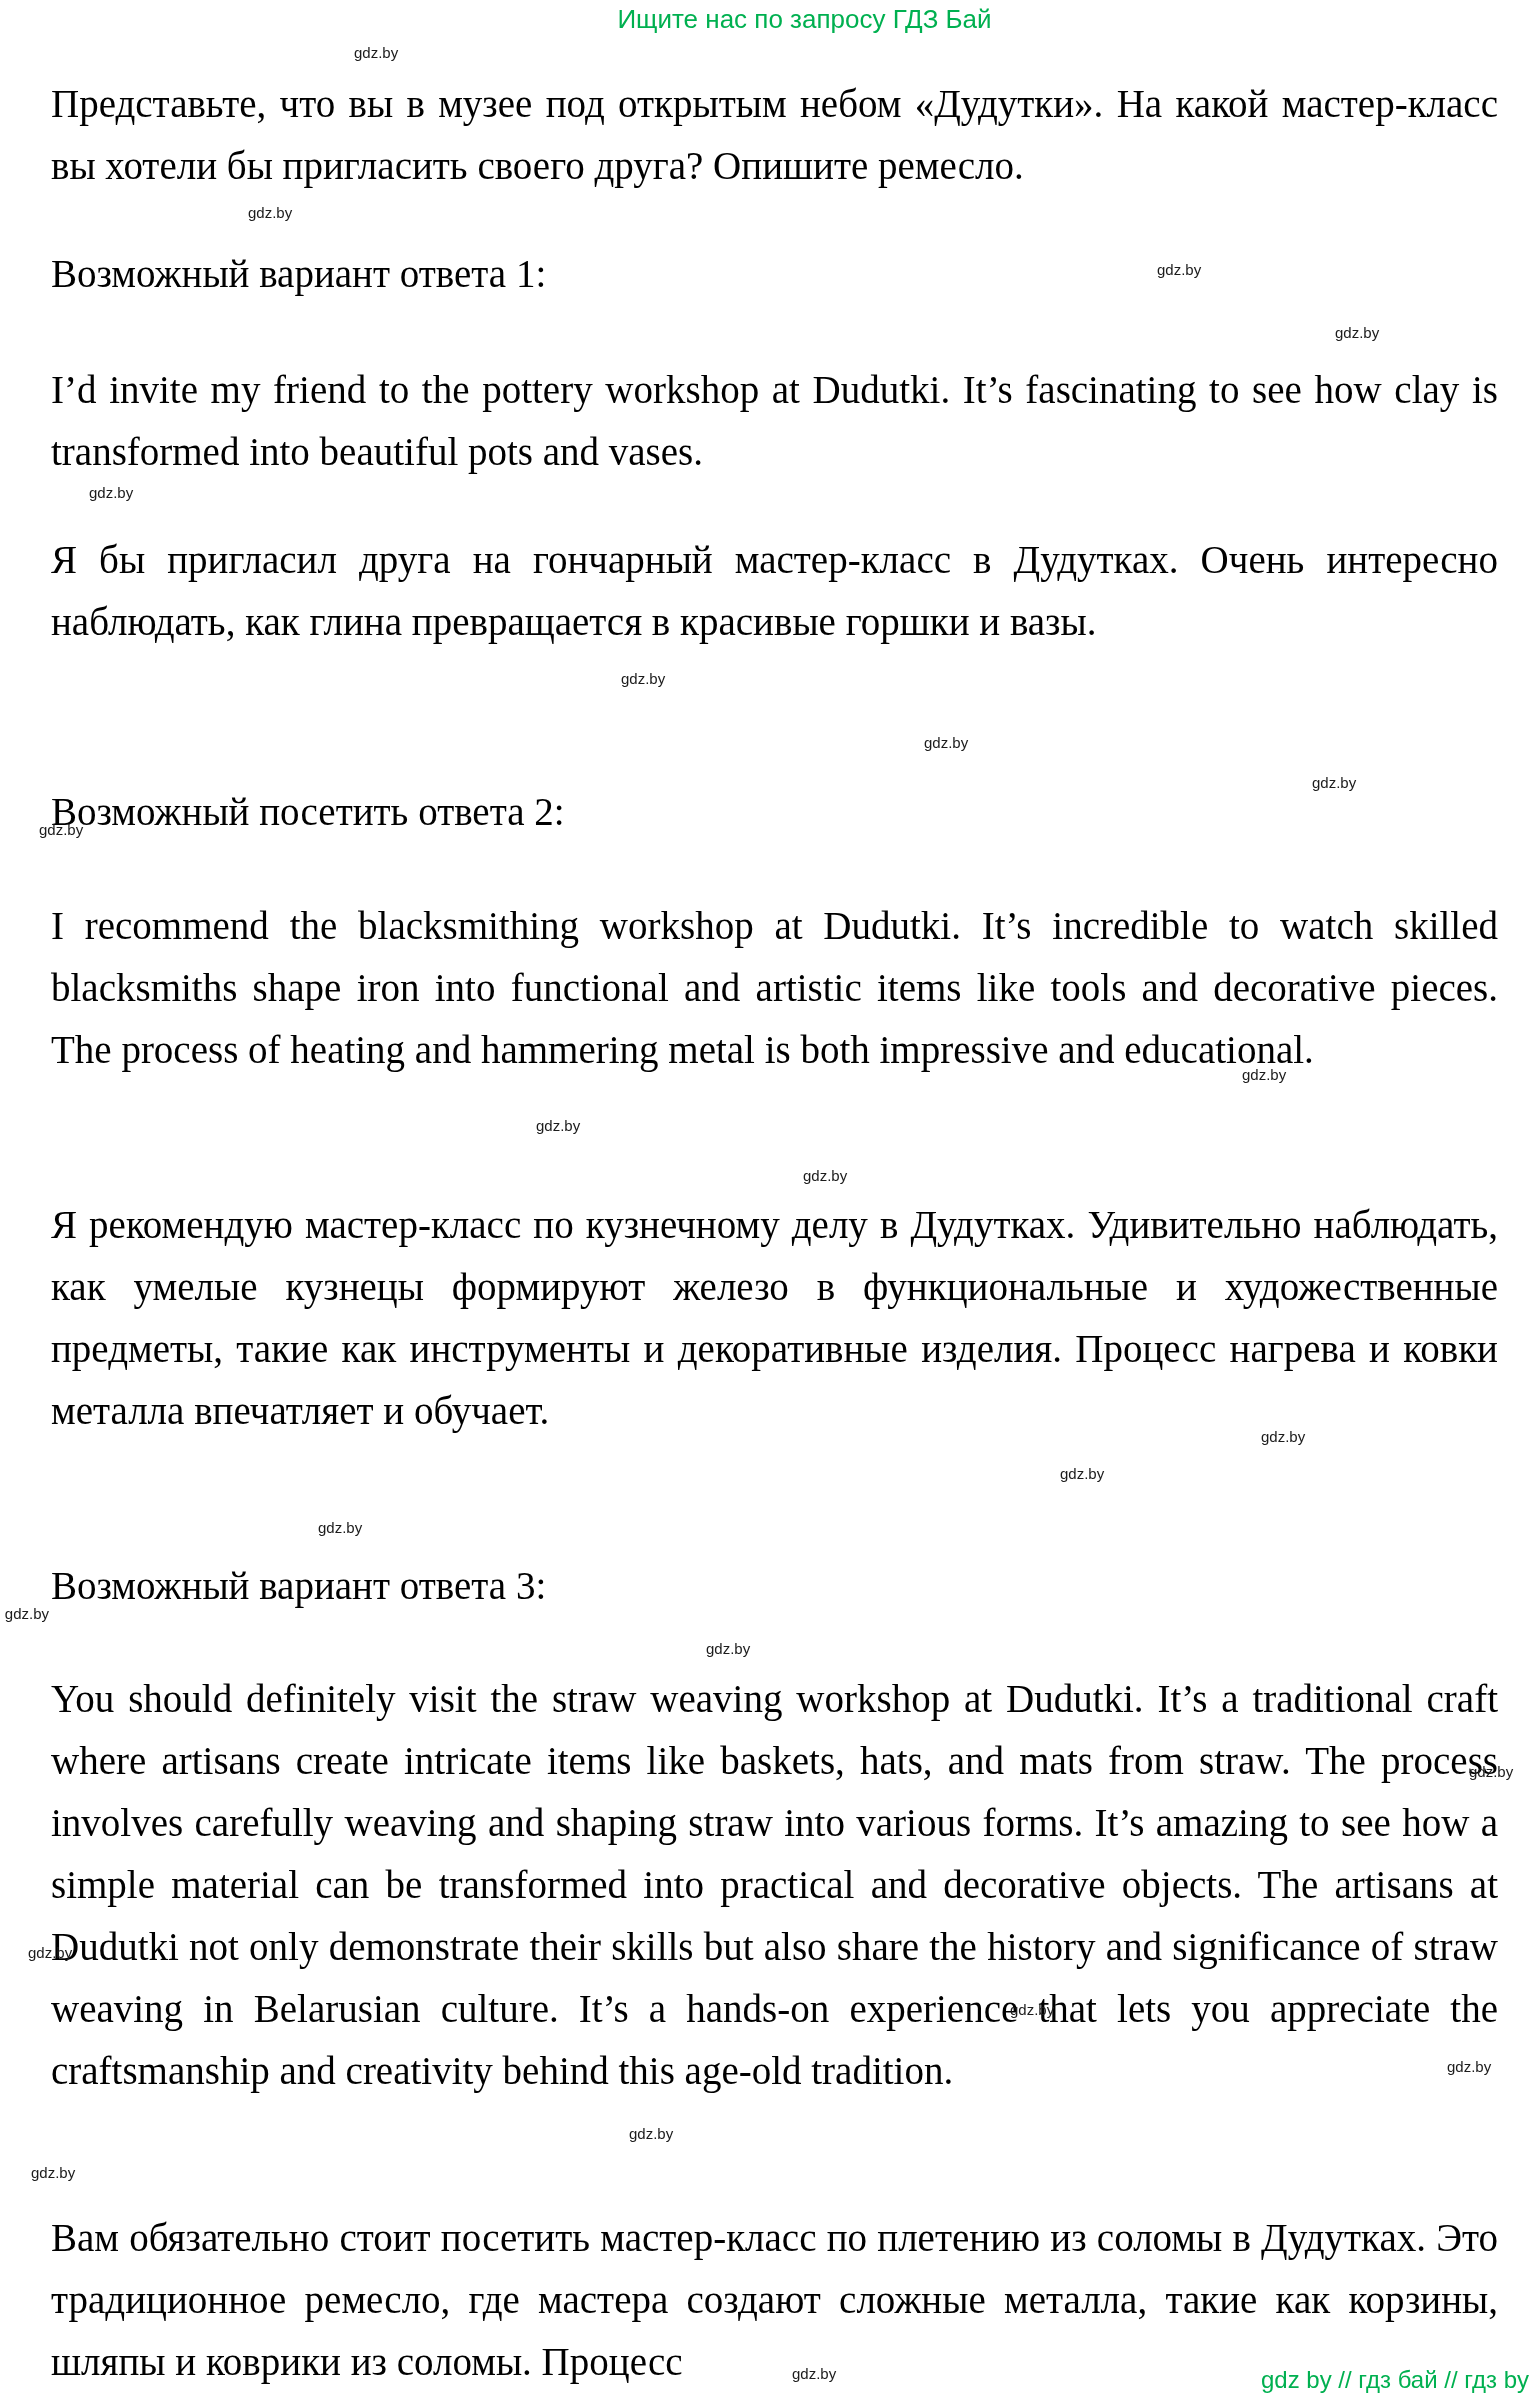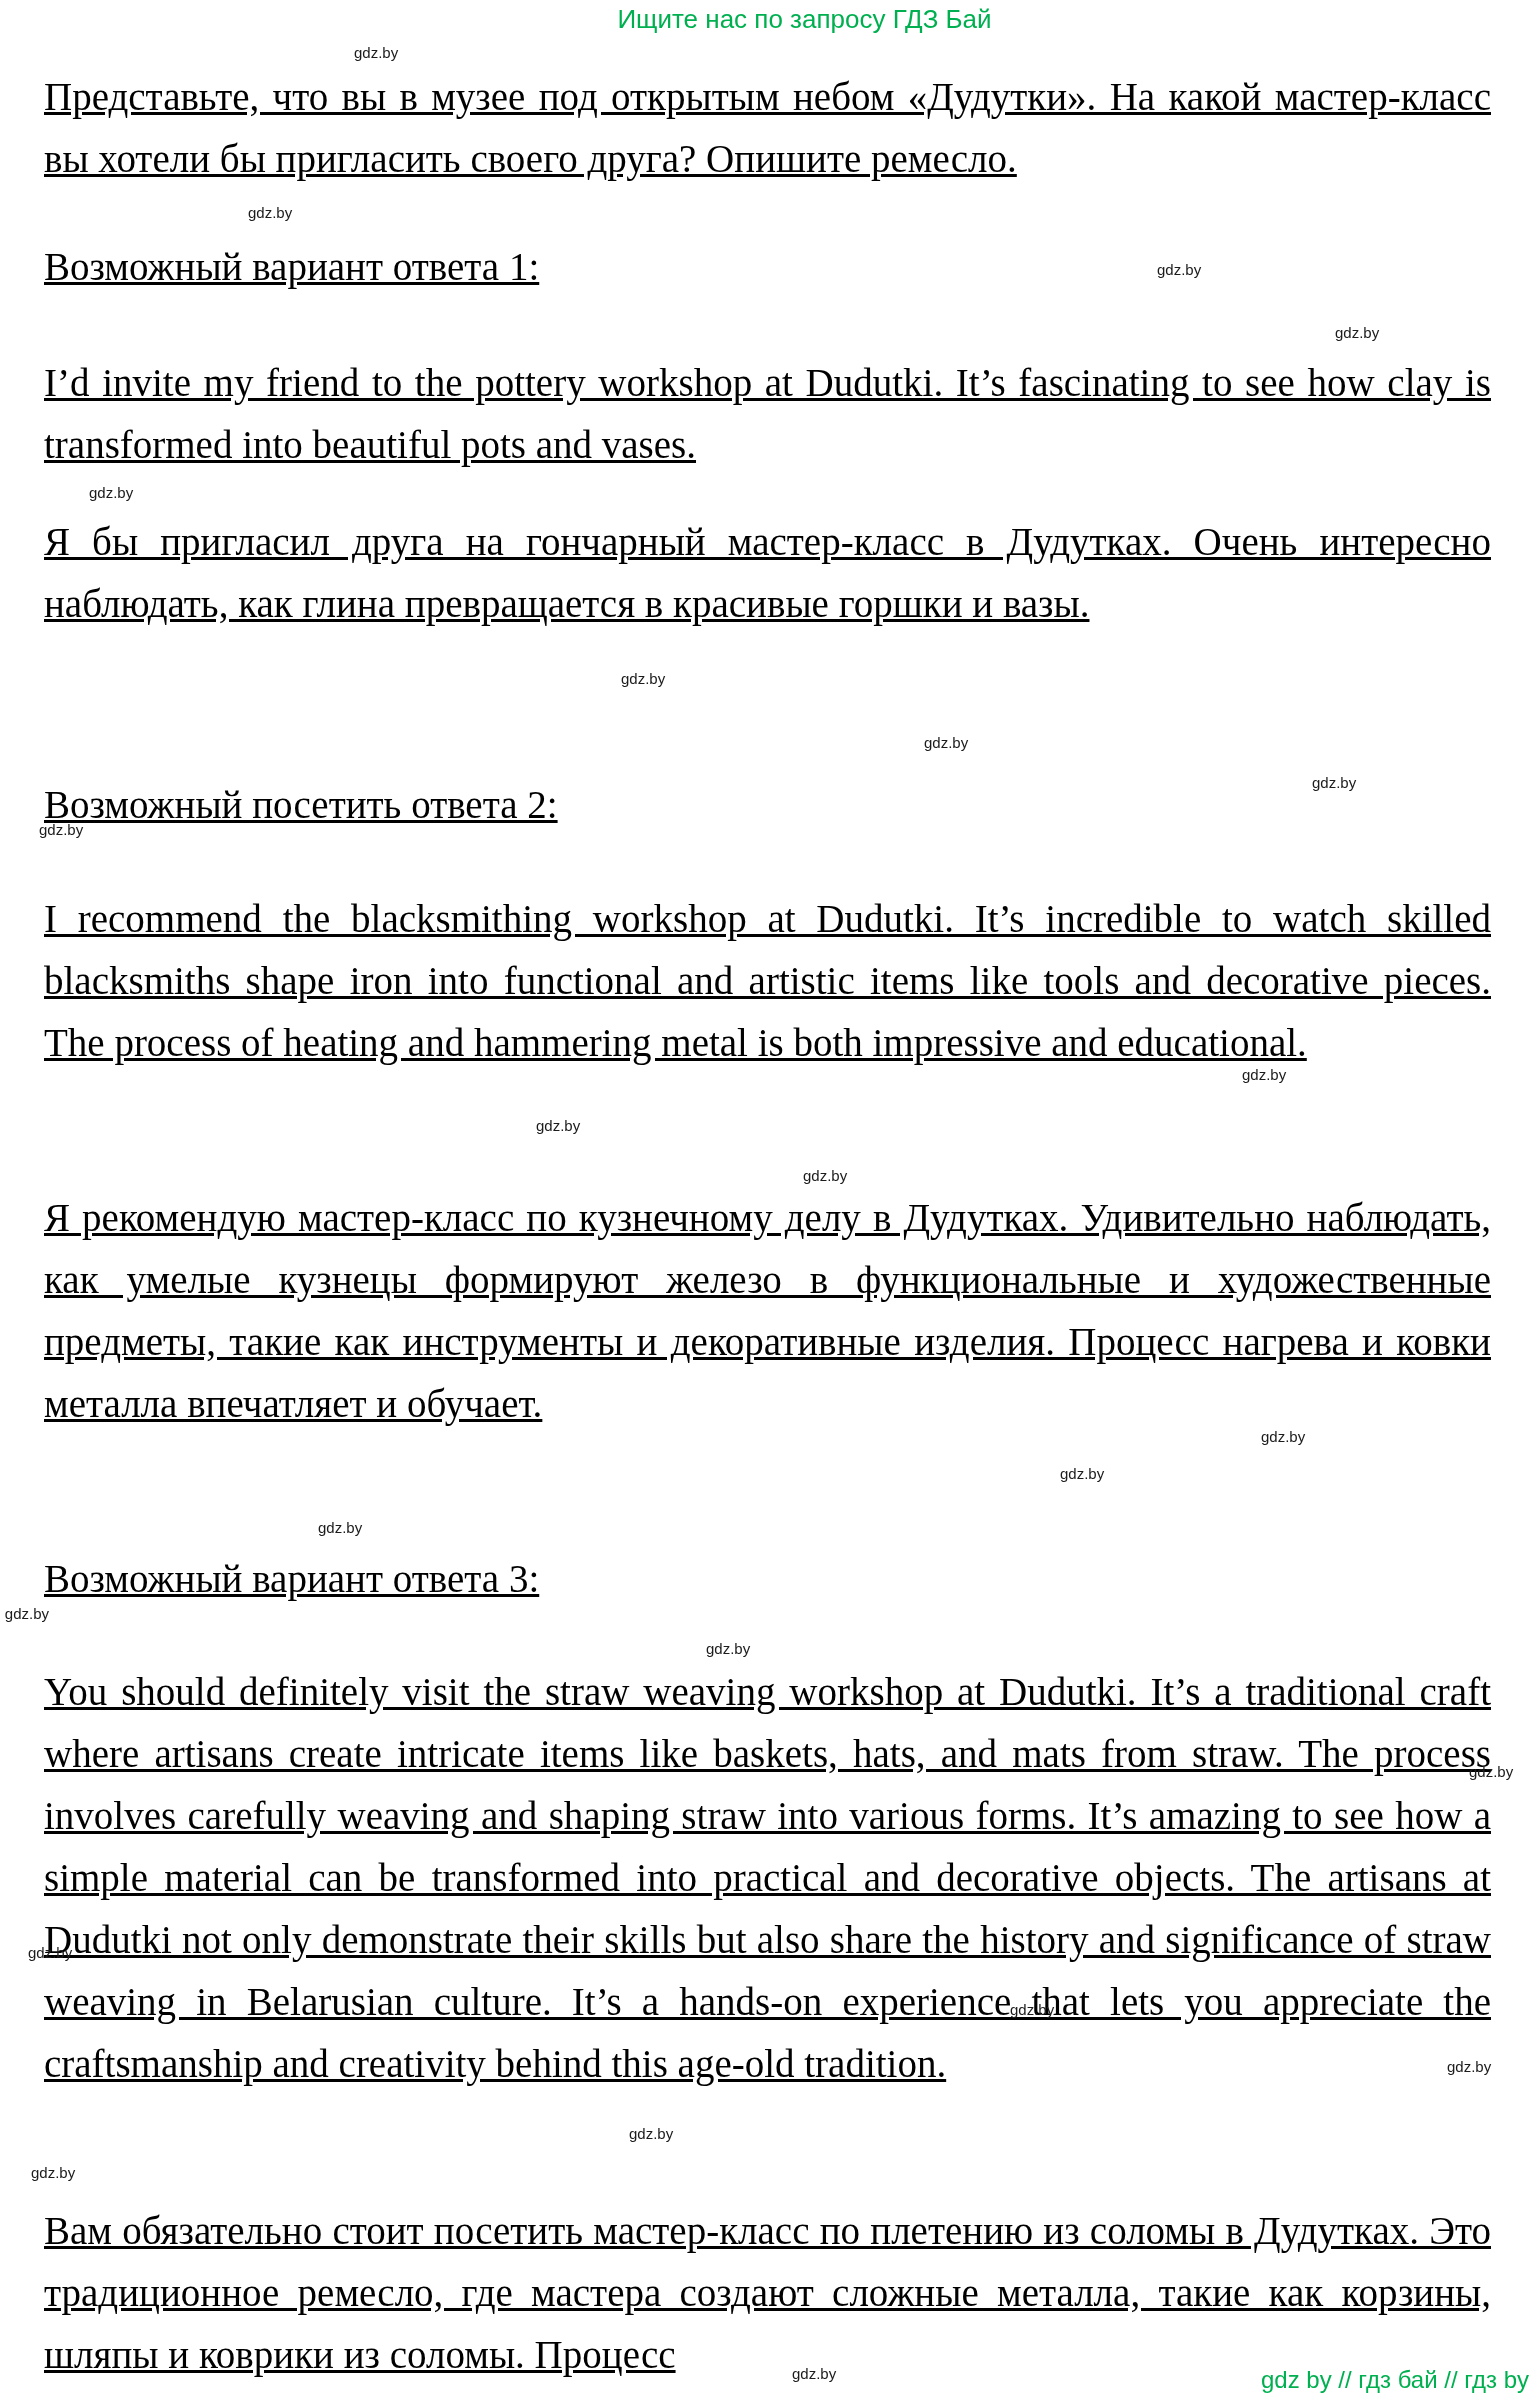--- a/index.html
+++ b/index.html
@@ -35,24 +35,23 @@
   .banner.bottom {
     top: 2365px;
     font-size: 24px;
     line-height: 29px;
     text-align: right;
   }
   .para {
     position: absolute;
     left: 44px;
     width: 1447px;
-    margin: 0;
+    margin: 7px;
     text-align: justify;
     text-align-last: left;
-    text-decoration: underline;
   }
   .heading {
     text-align: right;
   }
   .wm {
     position: absolute;
     font-family: "Liberation Sans", sans-serif;
     font-size: 15px;
     line-height: 22.6px;
     color: #1c1c1c;
@@ -63,21 +62,21 @@
 <body>
 
 <div class="page">
 
   <div class="banner top">Ищите нас по запросу ГДЗ Бай</div>
 
   <p class="para" style="top:66px">Представьте, что вы в музее под открытым небом «Дудутки». На какой мастер-класс вы хотели бы пригласить своего друга? Опишите ремесло.</p>
 
   <p class="para heading" style="top:236px">Возможный вариант ответа 1:</p>
   <p class="para" style="top:352px">I’d invite my friend to the pottery workshop at Dudutki. It’s fascinating to see how clay is transformed into beautiful pots and vases.</p>
-  <p class="para" style="top:511px">Я бы пригласил друга на гончарный мастер-класс в Дудутках. Очень интересно наблюдать, как глина превращается в красивые горшки и вазы.</p>
+  <p class="para" style="top:522px">Я бы пригласил друга на гончарный мастер-класс в Дудутках. Очень интересно наблюдать, как глина превращается в красивые горшки и вазы.</p>
 
   <p class="para heading" style="top:774px">Возможный посетить ответа 2:</p>
   <p class="para" style="top:888px">I recommend the blacksmithing workshop at Dudutki. It’s incredible to watch skilled blacksmiths shape iron into functional and artistic items like tools and decorative pieces. The process of heating and hammering metal is both impressive and educational.</p>
   <p class="para" style="top:1187px">Я рекомендую мастер-класс по кузнечному делу в Дудутках. Удивительно наблюдать, как умелые кузнецы формируют железо в функциональные и художественные предметы, такие как инструменты и декоративные изделия. Процесс нагрева и ковки металла впечатляет и обучает.</p>
 
   <p class="para heading" style="top:1548px">Возможный вариант ответа 3:</p>
   <p class="para" style="top:1661px">You should definitely visit the straw weaving workshop at Dudutki. It’s a traditional craft where artisans create intricate items like baskets, hats, and mats from straw. The process involves carefully weaving and shaping straw into various forms. It’s amazing to see how a simple material can be transformed into practical and decorative objects. The artisans at Dudutki not only demonstrate their skills but also share the history and significance of straw weaving in Belarusian culture. It’s a hands-on experience that lets you appreciate the craftsmanship and creativity behind this age-old tradition.</p>
   <p class="para" style="top:2200px">Вам обязательно стоит посетить мастер-класс по плетению из соломы в Дудутках. Это традиционное ремесло, где мастера создают сложные металла, такие как корзины, шляпы и коврики из соломы. Процесс</p>
 
   <span class="wm" style="left:354px;top:42px">gdz.by</span>

